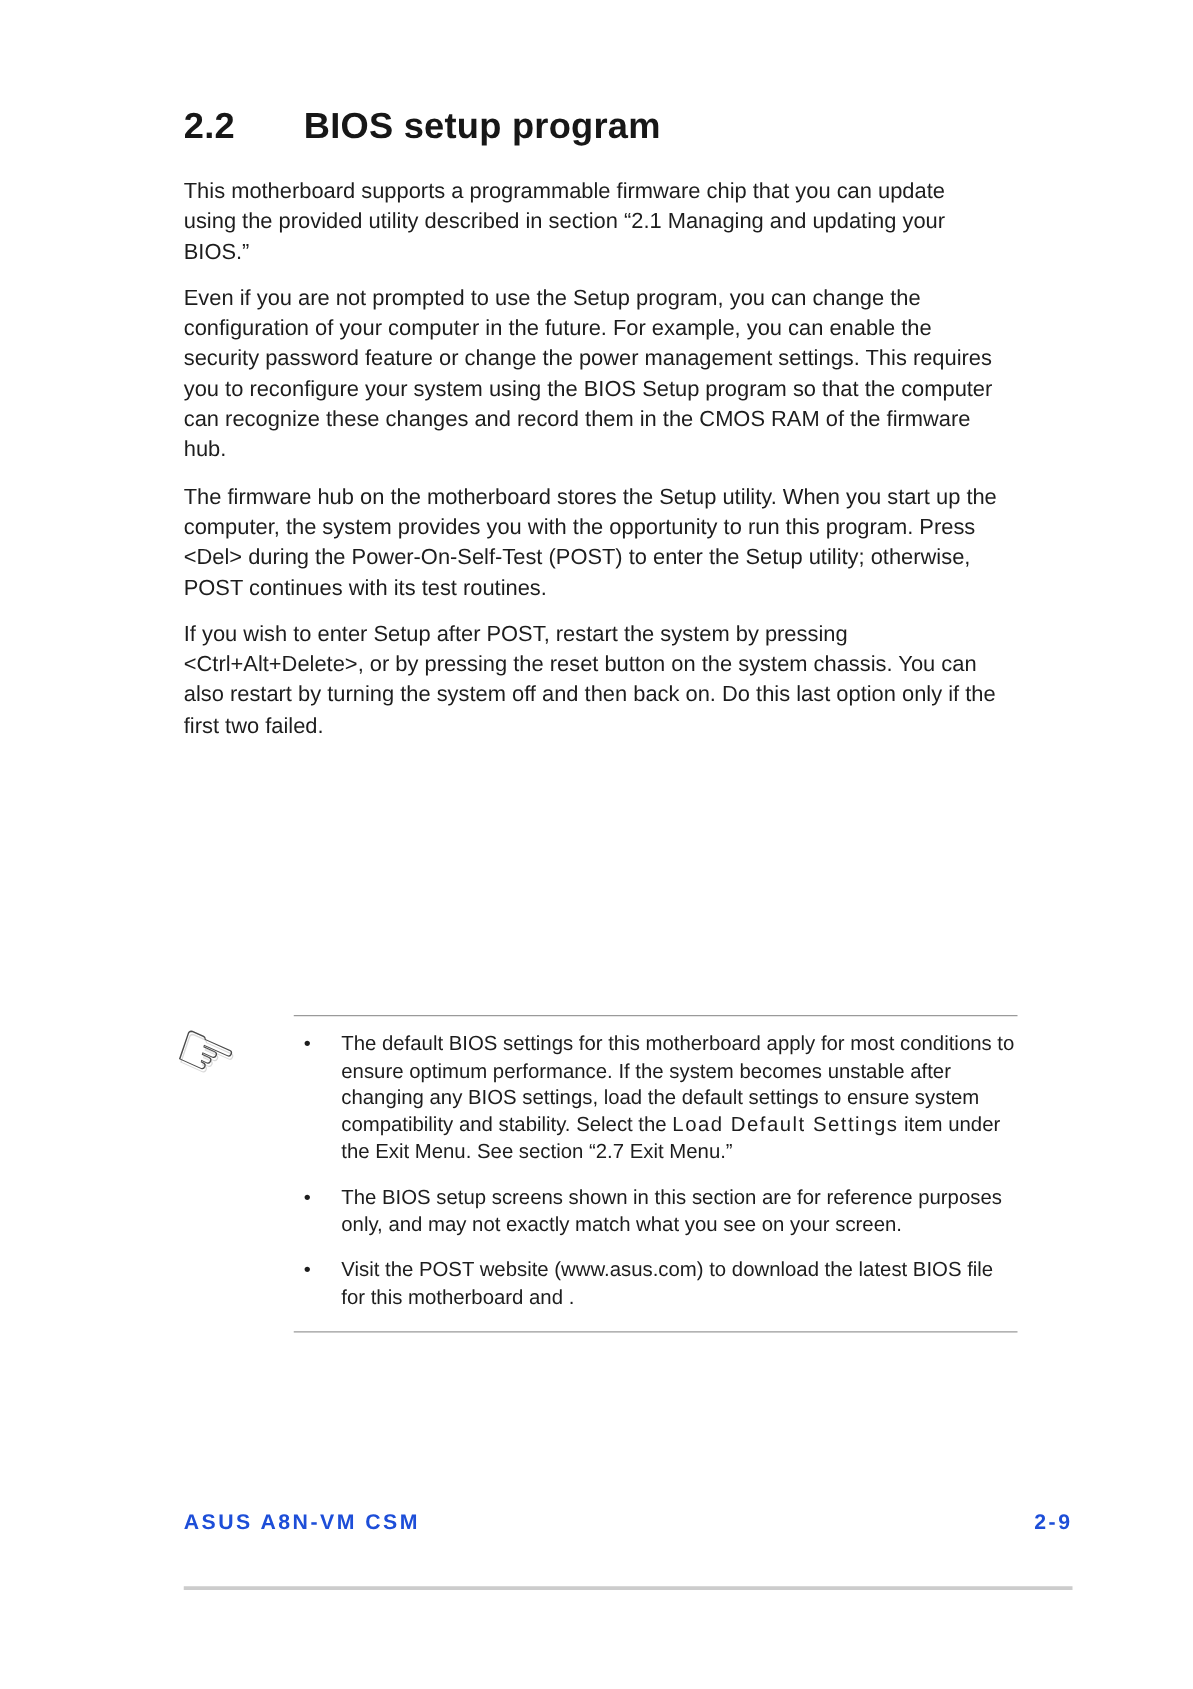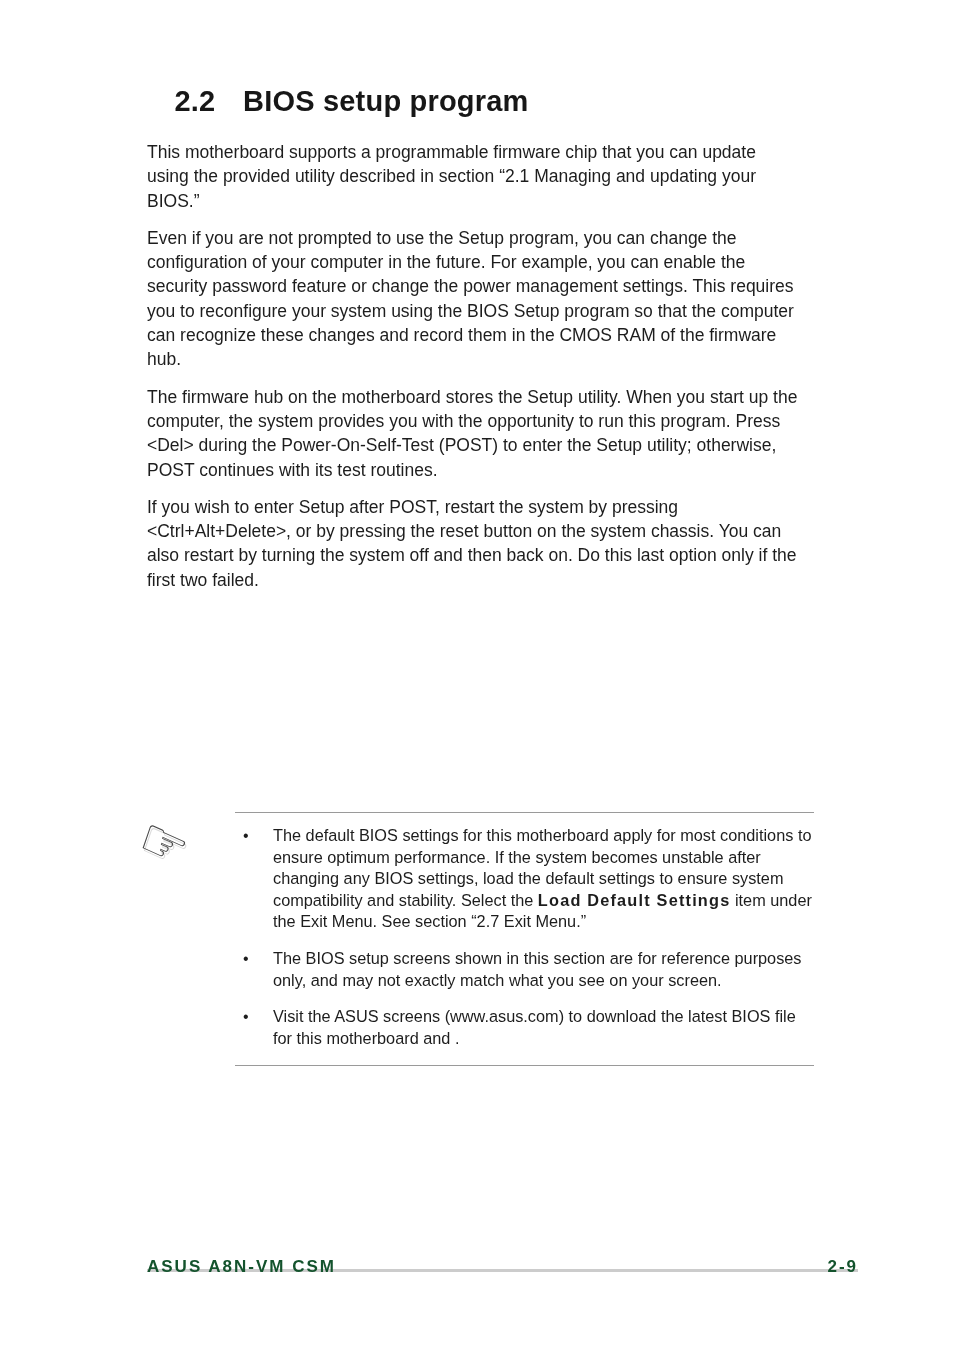--- a/index.html
+++ b/index.html
@@ -26,21 +26,20 @@
     margin: 0 0 22px 0;
     font-size: 29px;
     font-weight: bold;
     color: #171717;
     letter-spacing: 0.2px;
     line-height: 34px;
   }
   .section-heading .sec-num {
     display: inline-block;
     width: 96px;
-    text-align: center;
   }
   .body-para {
     margin: 0 14px 13px 0;
     font-size: 17.5px;
     line-height: 24.3px;
     color: #1d1d1d;
     width: 655px;
   }
   .note-block {
     position: absolute;
@@ -87,43 +86,43 @@
   .note-list li:last-child {
     margin-bottom: 0;
   }
   .note-list li .bullet-dot {
     position: absolute;
     left: 8px;
     top: 0;
     font-size: 16px;
   }
   .note-bold {
-    font-weight: bold;
+    font-weight: normal;
     letter-spacing: 1.2px;
   }
   .footer-rule {
     position: absolute;
     left: 147px;
     top: 1269px;
     width: 711px;
     height: 3px;
     background: #cccccc;
   }
   .footer-row {
     position: absolute;
     left: 147px;
-    top: 1257px;
+    top: 1208px;
     width: 711px;
     display: flex;
     justify-content: space-between;
     align-items: center;
     font-size: 17px;
     font-weight: bold;
     letter-spacing: 2px;
-    color: #14532d;
+    color: #1d4ed8;
   }
 </style>
 </head>
 <body>
 
 <div class="page">
 
   <div class="content">
     <h1 class="section-heading">
       <span class="sec-num">2.2</span><span>BIOS setup program</span>
@@ -141,21 +140,21 @@
     </div>
     <div class="note-content">
       <ul class="note-list">
         <li>
           <span class="bullet-dot">•</span><span>The default BIOS settings for this motherboard apply for most conditions to ensure optimum performance. If the system becomes unstable after changing any BIOS settings, load the default settings to ensure system compatibility and stability. Select the </span><span class="note-bold">Load Default Settings</span><span> item under the Exit Menu. See section “2.7 Exit Menu.”</span>
         </li>
         <li>
           <span class="bullet-dot">•</span><span>The BIOS setup screens shown in this section are for reference purposes only, and may not exactly match what you see on your screen.</span>
         </li>
         <li>
-          <span class="bullet-dot">•</span><span>Visit the ASUS screens (www.asus.com) to download the latest BIOS file for this motherboard and .</span>
+          <span class="bullet-dot">•</span><span>Visit the POST website (www.asus.com) to download the latest BIOS file for this motherboard and .</span>
         </li>
       </ul>
     </div>
   </div>
 
   <div class="footer-rule"></div>
   <div class="footer-row">
     <span>ASUS A8N-VM CSM</span>
     <span>2-9</span>
   </div>

